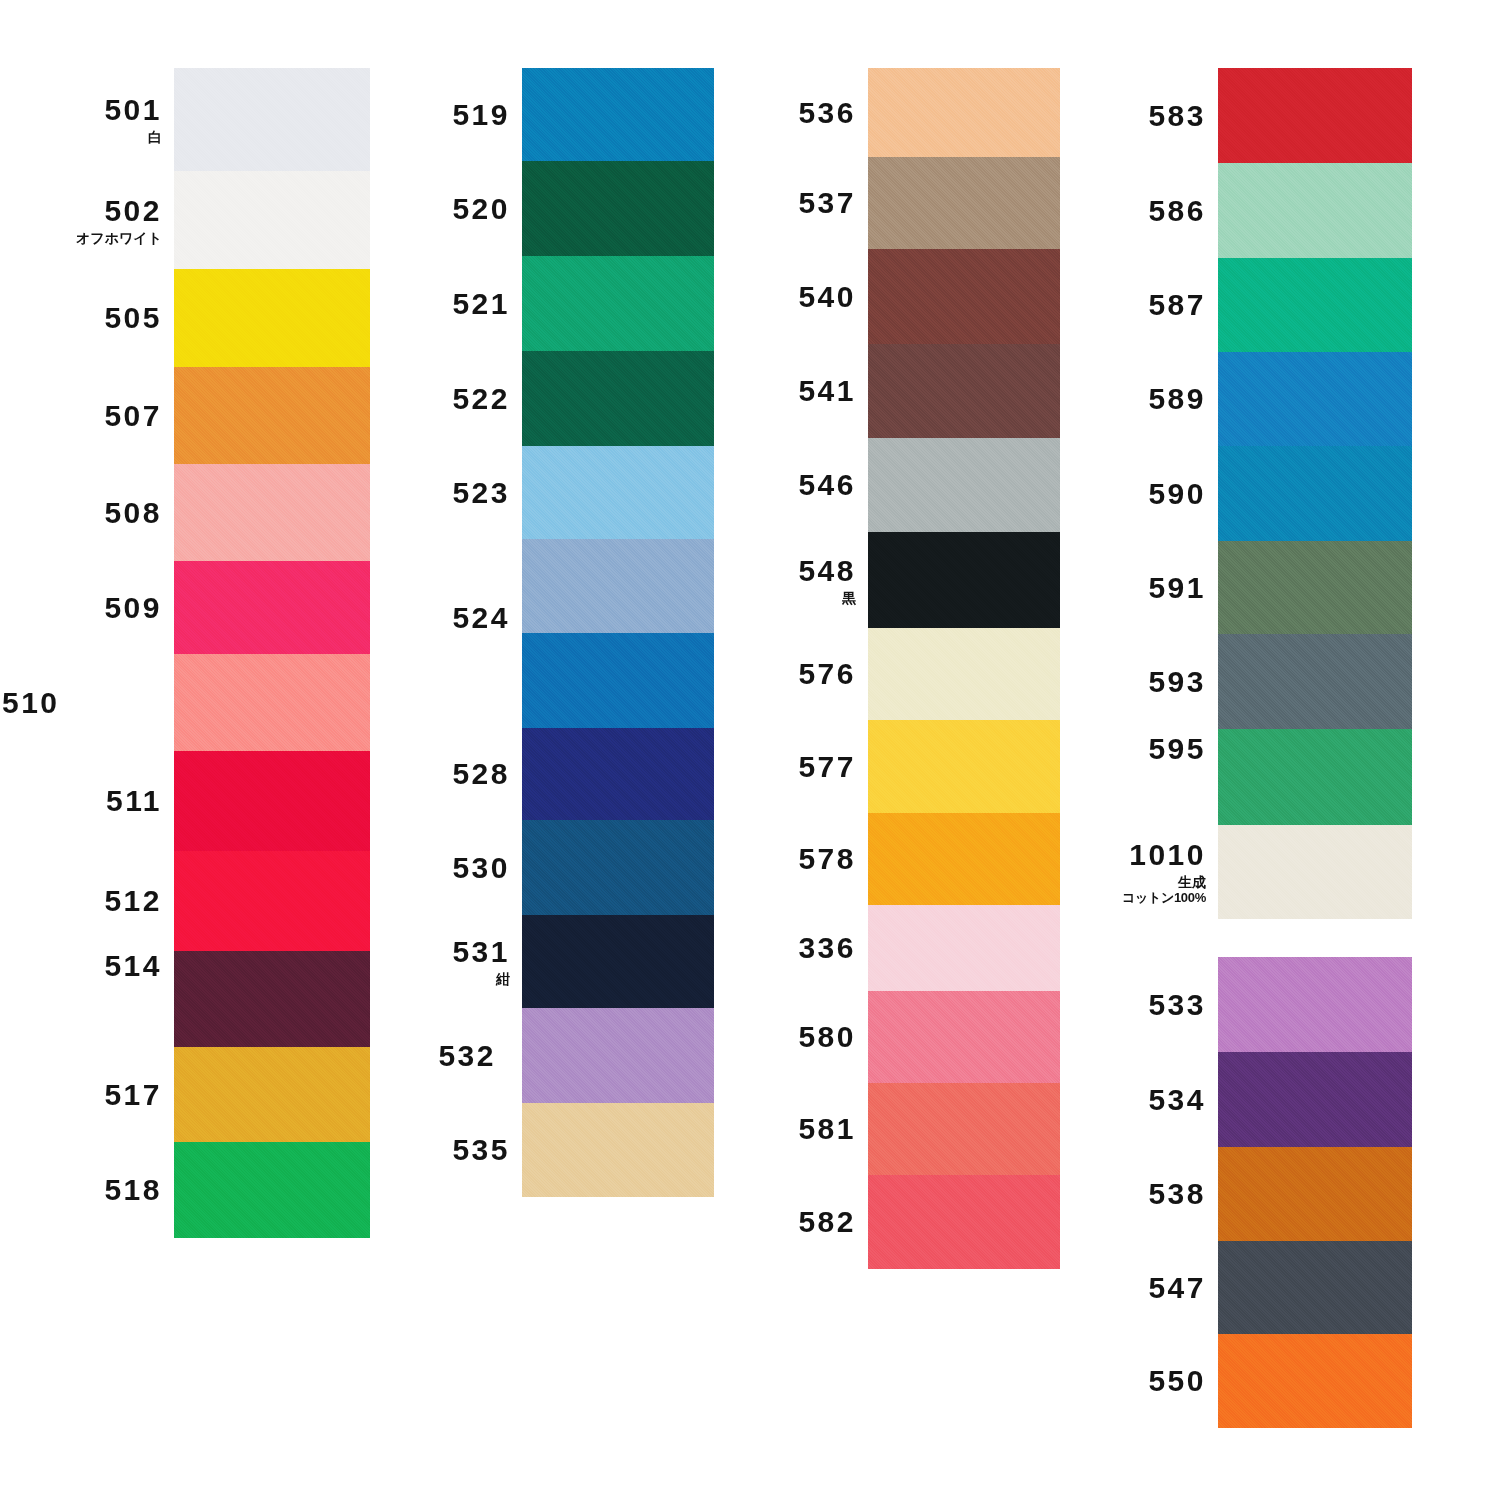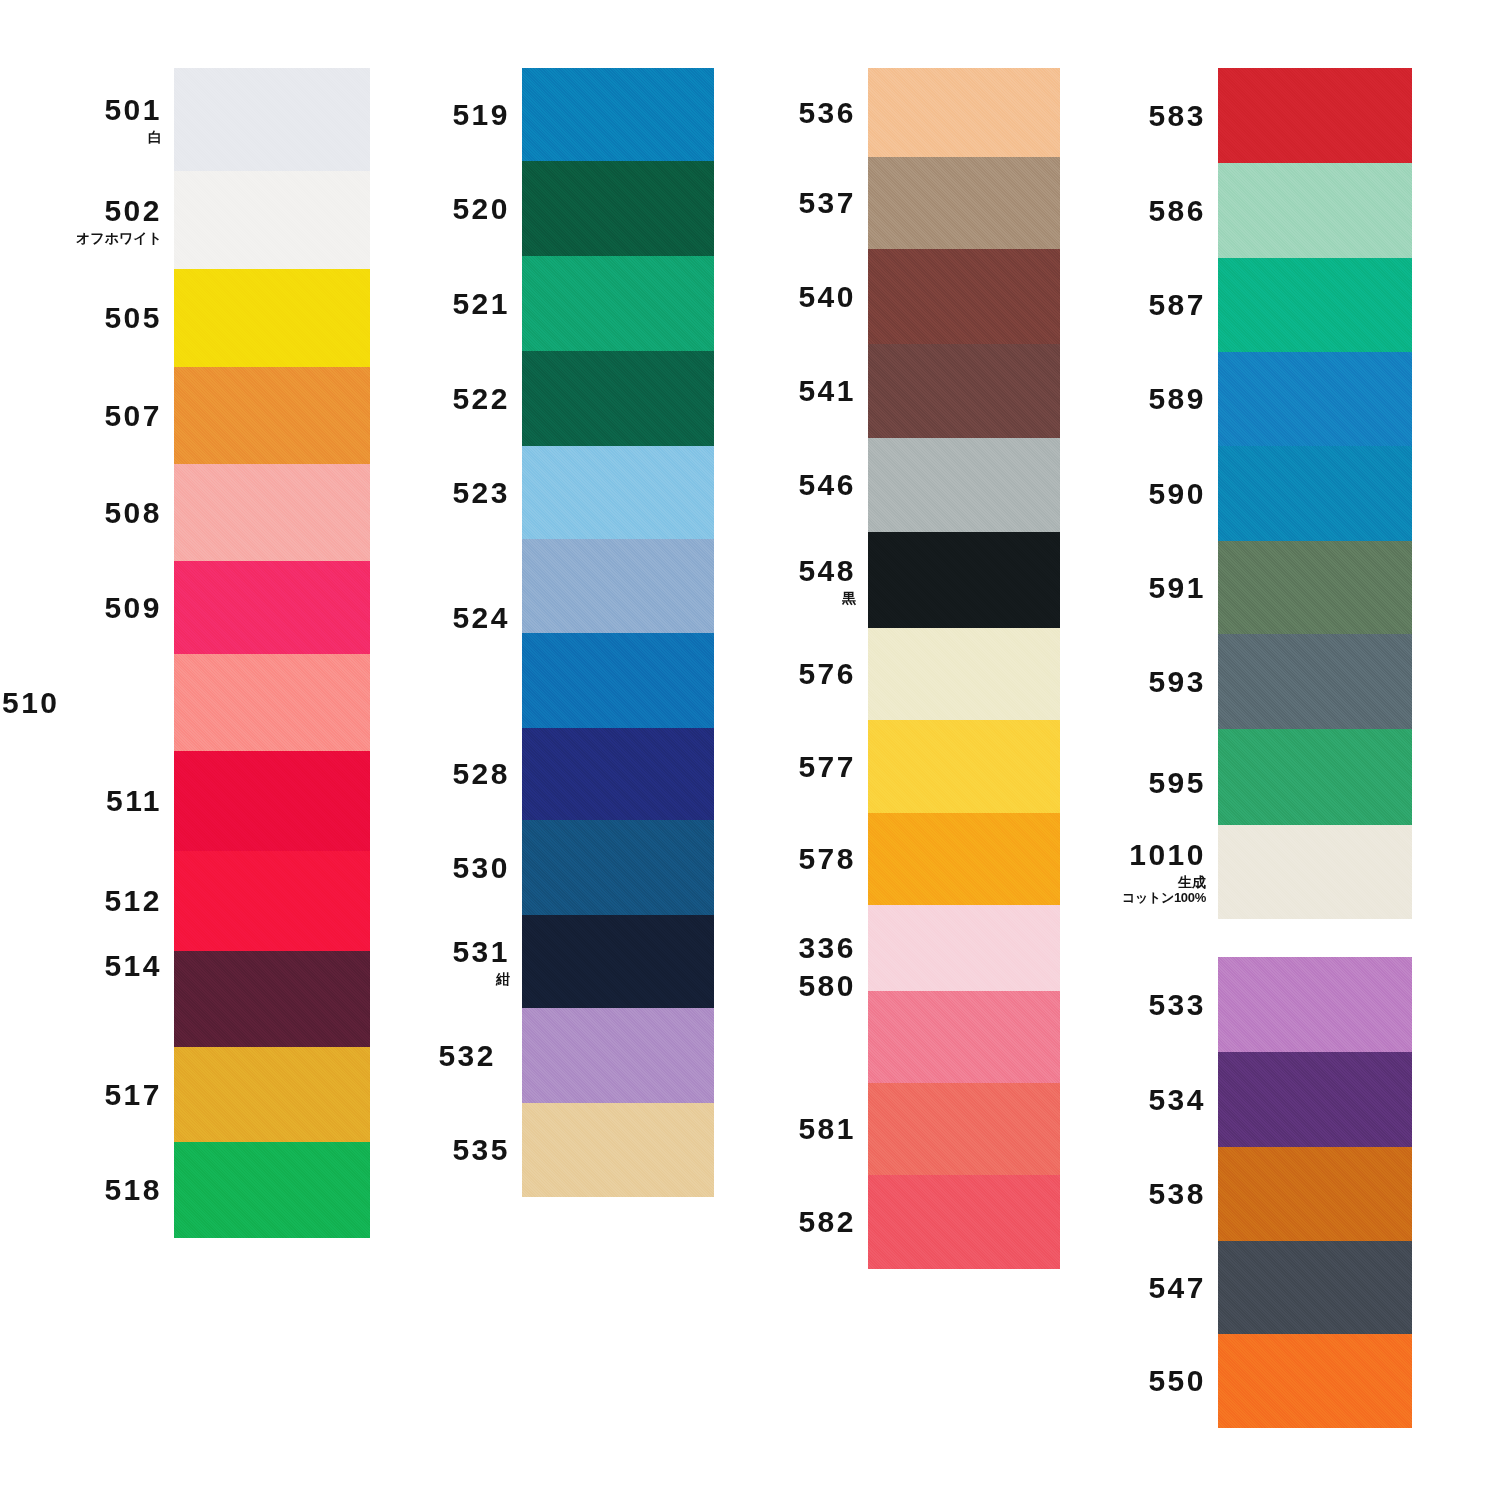--- a/index.html
+++ b/index.html
@@ -252,21 +252,21 @@
     </div>
     <div class="swatch-label" style="width: 160px; left: 696px; top: 720px; height: 93px; display: flex; flex-direction: column; align-items: flex-end; justify-content: center;">
       <span class="swatch-code">577</span>
     </div>
     <div class="swatch-label" style="width: 160px; left: 696px; top: 813px; height: 92px; display: flex; flex-direction: column; align-items: flex-end; justify-content: center;">
       <span class="swatch-code">578</span>
     </div>
     <div class="swatch-label" style="width: 160px; left: 696px; top: 905px; height: 86px; display: flex; flex-direction: column; align-items: flex-end; justify-content: center;">
       <span class="swatch-code">336</span>
     </div>
-    <div class="swatch-label" style="width: 160px; left: 696px; top: 940px; height: 92px; display: flex; flex-direction: column; align-items: flex-end; justify-content: center;">
+    <div class="swatch-label" style="width: 160px; left: 696px; top: 991px; height: 92px; display: flex; flex-direction: column; align-items: flex-end; justify-content: center;">
       <span class="swatch-code">580</span>
     </div>
     <div class="swatch-label" style="width: 160px; left: 696px; top: 1083px; height: 92px; display: flex; flex-direction: column; align-items: flex-end; justify-content: center;">
       <span class="swatch-code">581</span>
     </div>
     <div class="swatch-label" style="width: 160px; left: 696px; top: 1175px; height: 94px; display: flex; flex-direction: column; align-items: flex-end; justify-content: center;">
       <span class="swatch-code">582</span>
     </div>
     <div class="swatch-column" style="left: 868px; top: 68px; width: 192px;">
       <div class="swatch-row" style="height: 89px; width: 100%;">
@@ -323,21 +323,21 @@
     </div>
     <div class="swatch-label" style="width: 160px; left: 1046px; top: 446px; height: 95px; display: flex; flex-direction: column; align-items: flex-end; justify-content: center;">
       <span class="swatch-code">590</span>
     </div>
     <div class="swatch-label" style="width: 160px; left: 1046px; top: 541px; height: 93px; display: flex; flex-direction: column; align-items: flex-end; justify-content: center;">
       <span class="swatch-code">591</span>
     </div>
     <div class="swatch-label" style="width: 160px; left: 1046px; top: 634px; height: 95px; display: flex; flex-direction: column; align-items: flex-end; justify-content: center;">
       <span class="swatch-code">593</span>
     </div>
-    <div class="swatch-label" style="width: 160px; left: 1046px; top: 735px; height: 96px; display: flex; flex-direction: column; align-items: flex-end; justify-content: center;">
+    <div class="swatch-label" style="width: 160px; left: 1046px; top: 701px; height: 96px; display: flex; flex-direction: column; align-items: flex-end; justify-content: center;">
       <span class="swatch-code">595</span>
     </div>
     <div class="swatch-label" style="width: 160px; left: 1046px; top: 825px; height: 94px; display: flex; flex-direction: column; align-items: flex-end; justify-content: center;">
       <span class="swatch-code">1010</span>
       <span class="swatch-name">生成</span>
       <span class="swatch-sub">コットン100%</span>
     </div>
     <div class="swatch-column" style="left: 1218px; top: 68px; width: 194px;">
       <div class="swatch-row" style="height: 95px; width: 100%;">
         <div class="swatch-chip" title="#d3242e" style="background-color: rgb(211, 36, 46);"></div>

